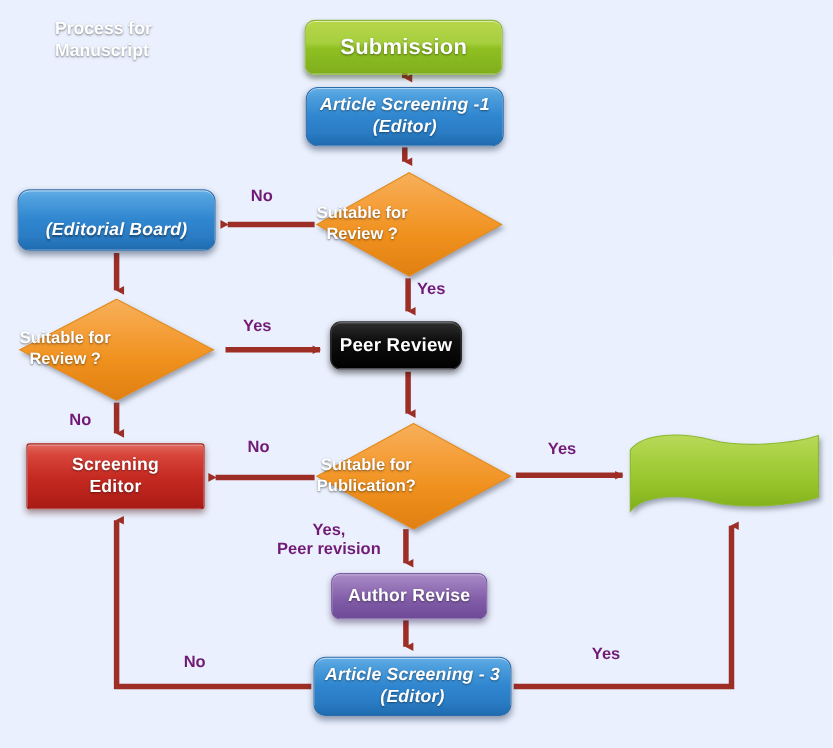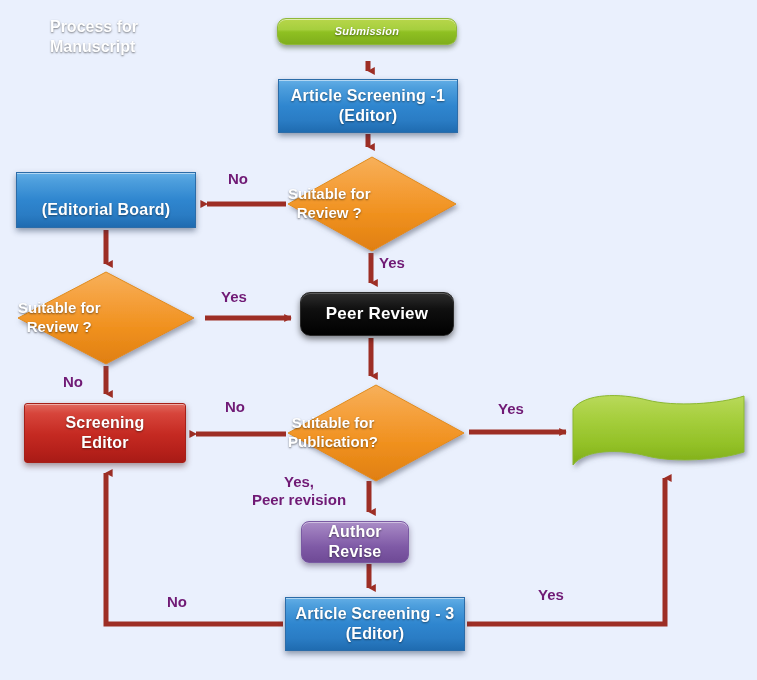--- a/index.html
+++ b/index.html
@@ -34,61 +34,61 @@
     line-height: 1.22;
     letter-spacing: .2px;
     text-shadow: 0 1px 2px rgba(0,0,0,.45);
     box-sizing: border-box;
     z-index: 3;
   }
   .node .txt { display: block; padding: 0 6px; }
 
   
   .n-submission {
-    left: 277px; top: 18px; width: 180px; height: 27px;
-    font-size: 11px;
+    left: 277px; top: 18px; width: 180px; height: 50px;
+    font-size: 20px;
     border-radius: 9px;
     background: linear-gradient(to bottom, #b7d64a 0%, #a6cf3e 42%, #8fc022 52%, #7fae1c 100%);
     border: 1px solid #8fb838;
     box-shadow: 0 3px 5px rgba(40,60,20,.45), inset 0 1px 0 rgba(255,255,255,.55);
-    font-style: italic;
   }
 
   
   .blue-box {
     background: linear-gradient(to bottom, #63aee6 0%, #4e9fdd 14%, #2f86cf 50%, #2a7cc4 78%, #1f6bb0 100%);
     border: 1px solid #2c6ca8;
     box-shadow: 0 3px 6px rgba(20,40,70,.45), inset 0 1px 0 rgba(255,255,255,.5);
-    border-radius: 0;
+    border-radius: 11px;
+    font-style: italic;
   }
   .n-screen1 { left: 278px; top: 79px; width: 180px; height: 54px; font-size: 16px; }
   .n-screen2 { left: 16px;  top: 172px; width: 180px; height: 56px; font-size: 16px; }
   .n-screen3 { left: 285px; top: 597px; width: 180px; height: 54px; font-size: 16px; }
 
   
   .n-manuscript {
     left: 24px; top: 403px; width: 162px; height: 60px; font-size: 16px;
     background: linear-gradient(to bottom, #e06a60 0%, #d7453b 16%, #c52a22 52%, #b5201a 82%, #a81b16 100%);
     border: 1px solid #a62018;
     border-radius: 3px;
     box-shadow: 0 3px 6px rgba(70,20,20,.45), inset 0 1px 0 rgba(255,255,255,.45);
   }
 
   
   .n-peer {
-    left: 300px; top: 292px; width: 154px; height: 44px; font-size: 17px;
+    left: 300px; top: 292px; width: 120px; height: 44px; font-size: 17px;
     background: linear-gradient(to bottom, #2e2e2e 0%, #101010 38%, #000000 100%);
     border: 1px solid #2a2a2a;
     border-radius: 10px;
     box-shadow: 0 3px 6px rgba(0,0,0,.5), inset 0 1px 0 rgba(255,255,255,.22);
   }
 
   
   .n-revise {
-    left: 301px; top: 521px; width: 108px; height: 42px; font-size: 16px;
+    left: 301px; top: 521px; width: 142px; height: 42px; font-size: 16px;
     background: linear-gradient(to bottom, #a98cc6 0%, #9573b7 30%, #7f5aa6 62%, #6f4a96 100%);
     border: 1px solid #7a5aa3;
     border-radius: 8px;
     box-shadow: 0 3px 6px rgba(50,30,70,.45), inset 0 1px 0 rgba(255,255,255,.45);
   }
 
   
   .diamond {
     position: absolute;
     z-index: 3;

